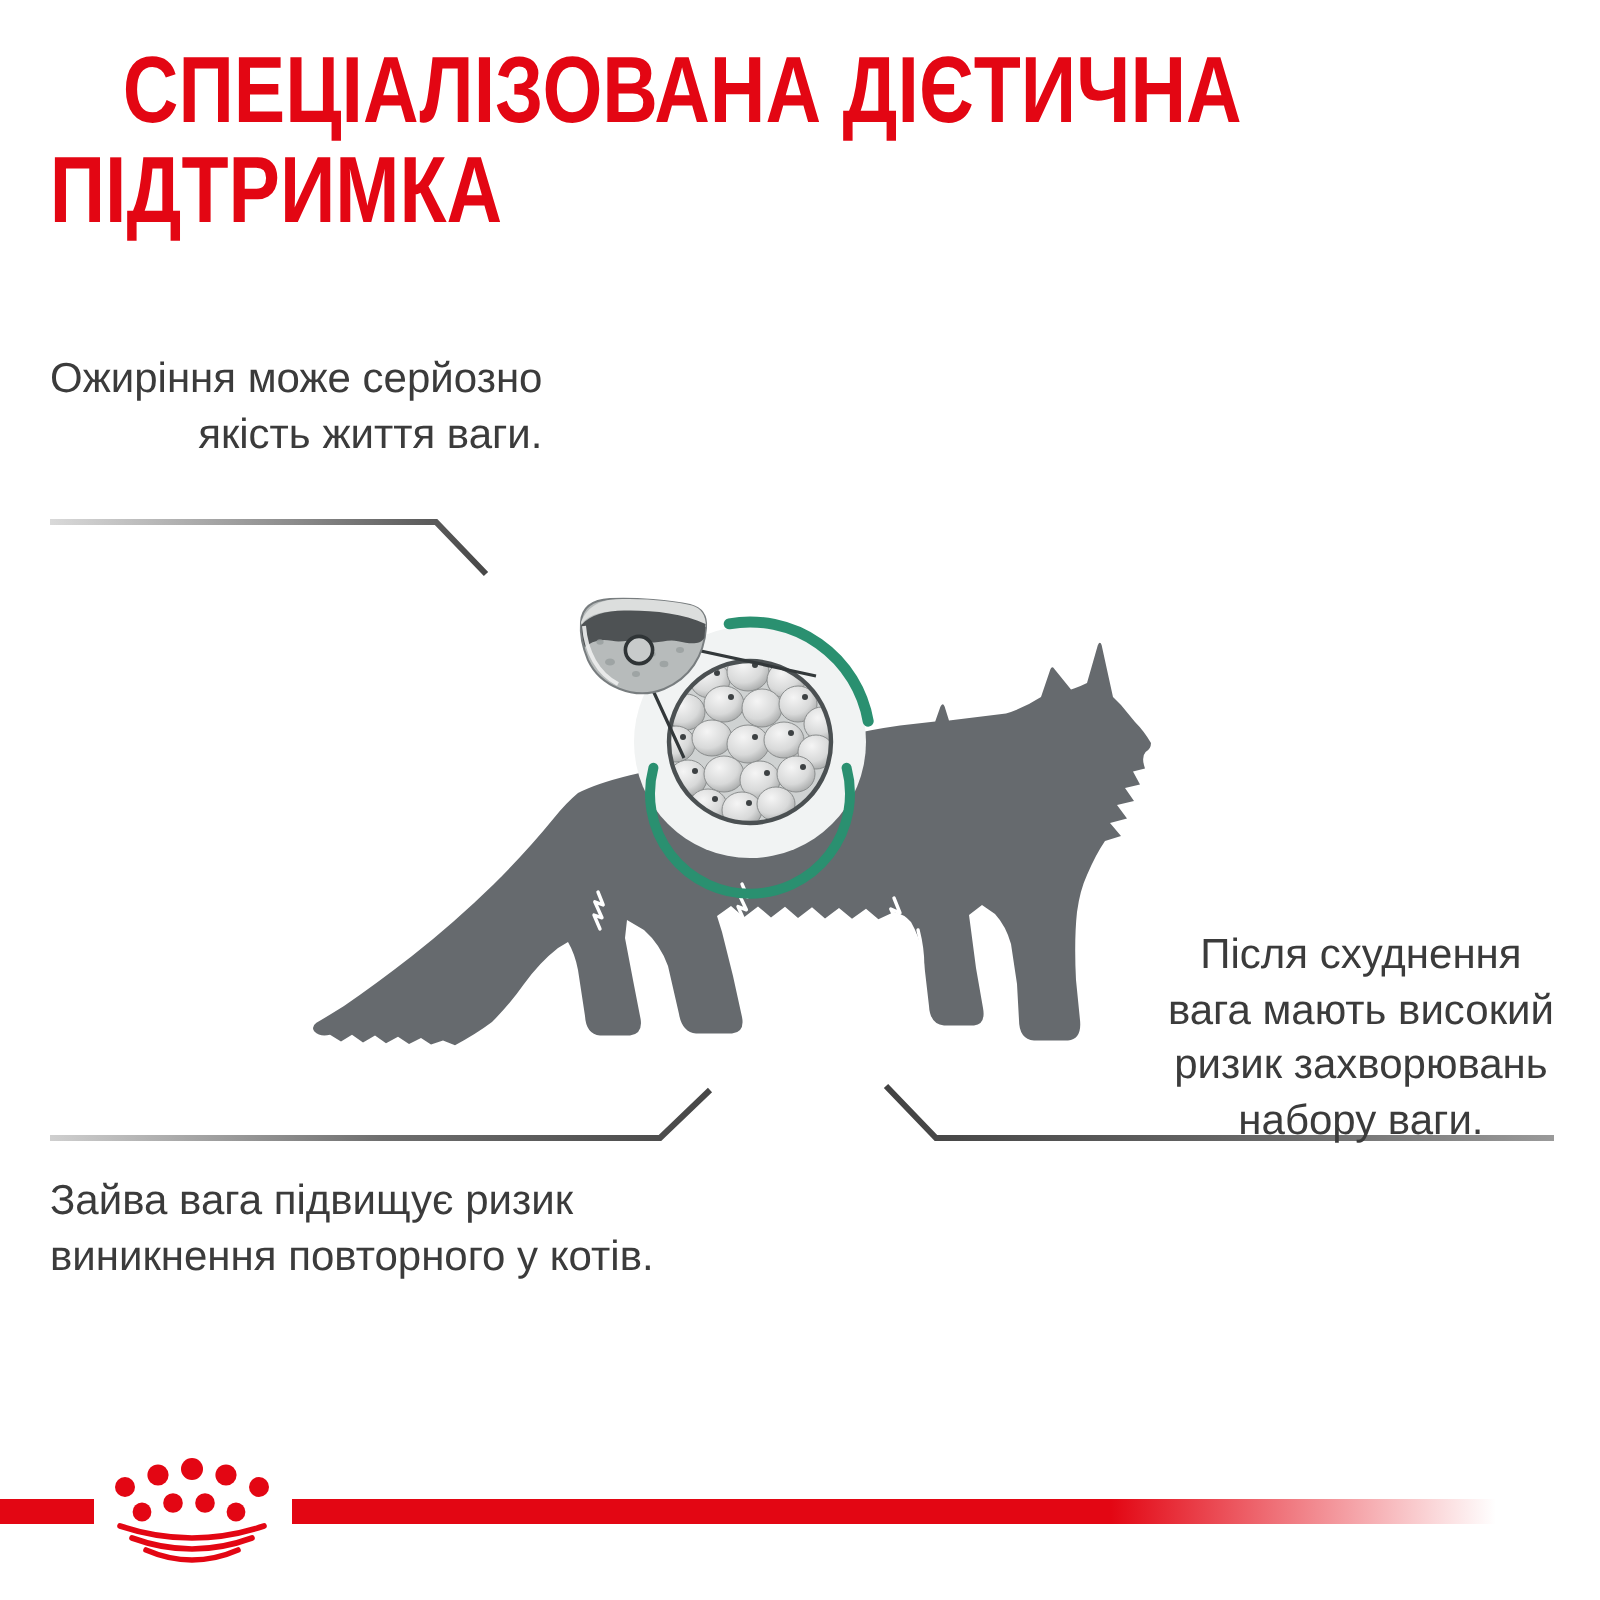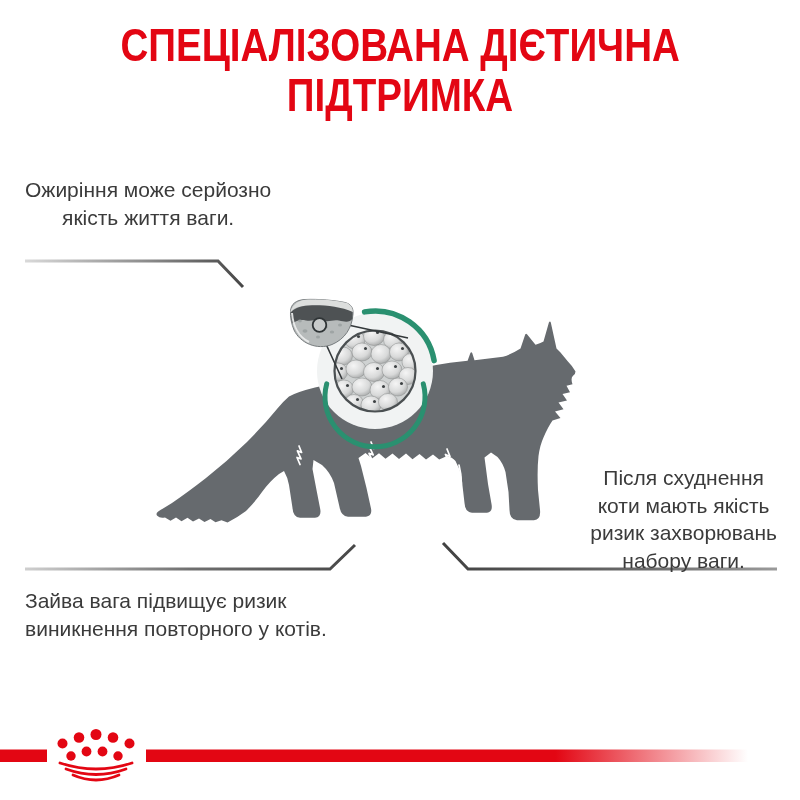--- a/index.html
+++ b/index.html
@@ -1,26 +1,26 @@
 <!DOCTYPE html>
 <html style="--brand-red: #e30613; --accent-green: #2a9070; --cat-gray: #666a6e; --text-dark: #3b3b3b; --line-gray: #4a4a4a; --ring-white: #f1f3f3;"><head>
 <meta charset="utf-8">
 <style>
   html,body{margin:0;padding:0;background:#fff;}
   #page{position:relative;width:800px;height:800px;background:#fff;overflow:hidden;
         font-family:"Liberation Sans",sans-serif;}
   #art{position:absolute;left:0;top:0;z-index:1;}
-  .title{position:absolute;top:20px;left:0;right:0;z-index:2;text-align:center;
+  .title{position:absolute;top:20px;left:0;right:0;z-index:2;
          font-weight:bold;font-size:47px;line-height:50px;color:var(--brand-red,#e30613);}
   .title .tline{display:block;white-space:nowrap;}
   .title .tline span{display:inline-block;transform:scaleX(.82);transform-origin:50% 50%;}
   .callout{position:absolute;z-index:2;font-size:21px;line-height:27.5px;
            color:var(--text-dark,#3b3b3b);}
   .callout div{white-space:nowrap;}
-  #callout-top-left{left:25px;top:176px;text-align:center;}
+  #callout-top-left{left:25px;top:176px;text-align:right;}
   #callout-right{right:23px;top:464px;text-align:center;}
   #callout-bottom-left{left:25px;top:587px;text-align:left;}
   
   .cat-fill{fill:var(--cat-gray,#666a6e);}
   .green-arc{stroke:var(--accent-green,#2a9070);fill:none;stroke-linecap:round;}
   .red-fill{fill:var(--brand-red,#e30613);}
   .red-stroke{stroke:var(--brand-red,#e30613);fill:none;}
   .red-stop{stop-color:var(--brand-red,#e30613);}
   .callout-line{fill:none;stroke-width:3;}
   .white-fur{stroke:#ffffff;fill:none;stroke-width:1.7;stroke-linejoin:round;stroke-linecap:round;}
@@ -35,21 +35,21 @@
     <div class="tline"><span>ПІДТРИМКА</span></div>
   </div>
 
   <div id="callout-top-left" class="callout">
     <div>Ожиріння може серйозно</div>
     <div>якість життя ваги.</div>
   </div>
 
   <div id="callout-right" class="callout">
     <div>Після схуднення</div>
-    <div>коти мають якість</div>
+    <div>вага мають високий</div>
     <div>ризик захворювань</div>
     <div>набору ваги.</div>
   </div>
 
   <div id="callout-bottom-left" class="callout">
     <div>Зайва вага підвищує ризик</div>
     <div>виникнення повторного у котів.</div>
   </div>
 
   <svg id="art" width="800" height="800" viewBox="0 0 800 800">

